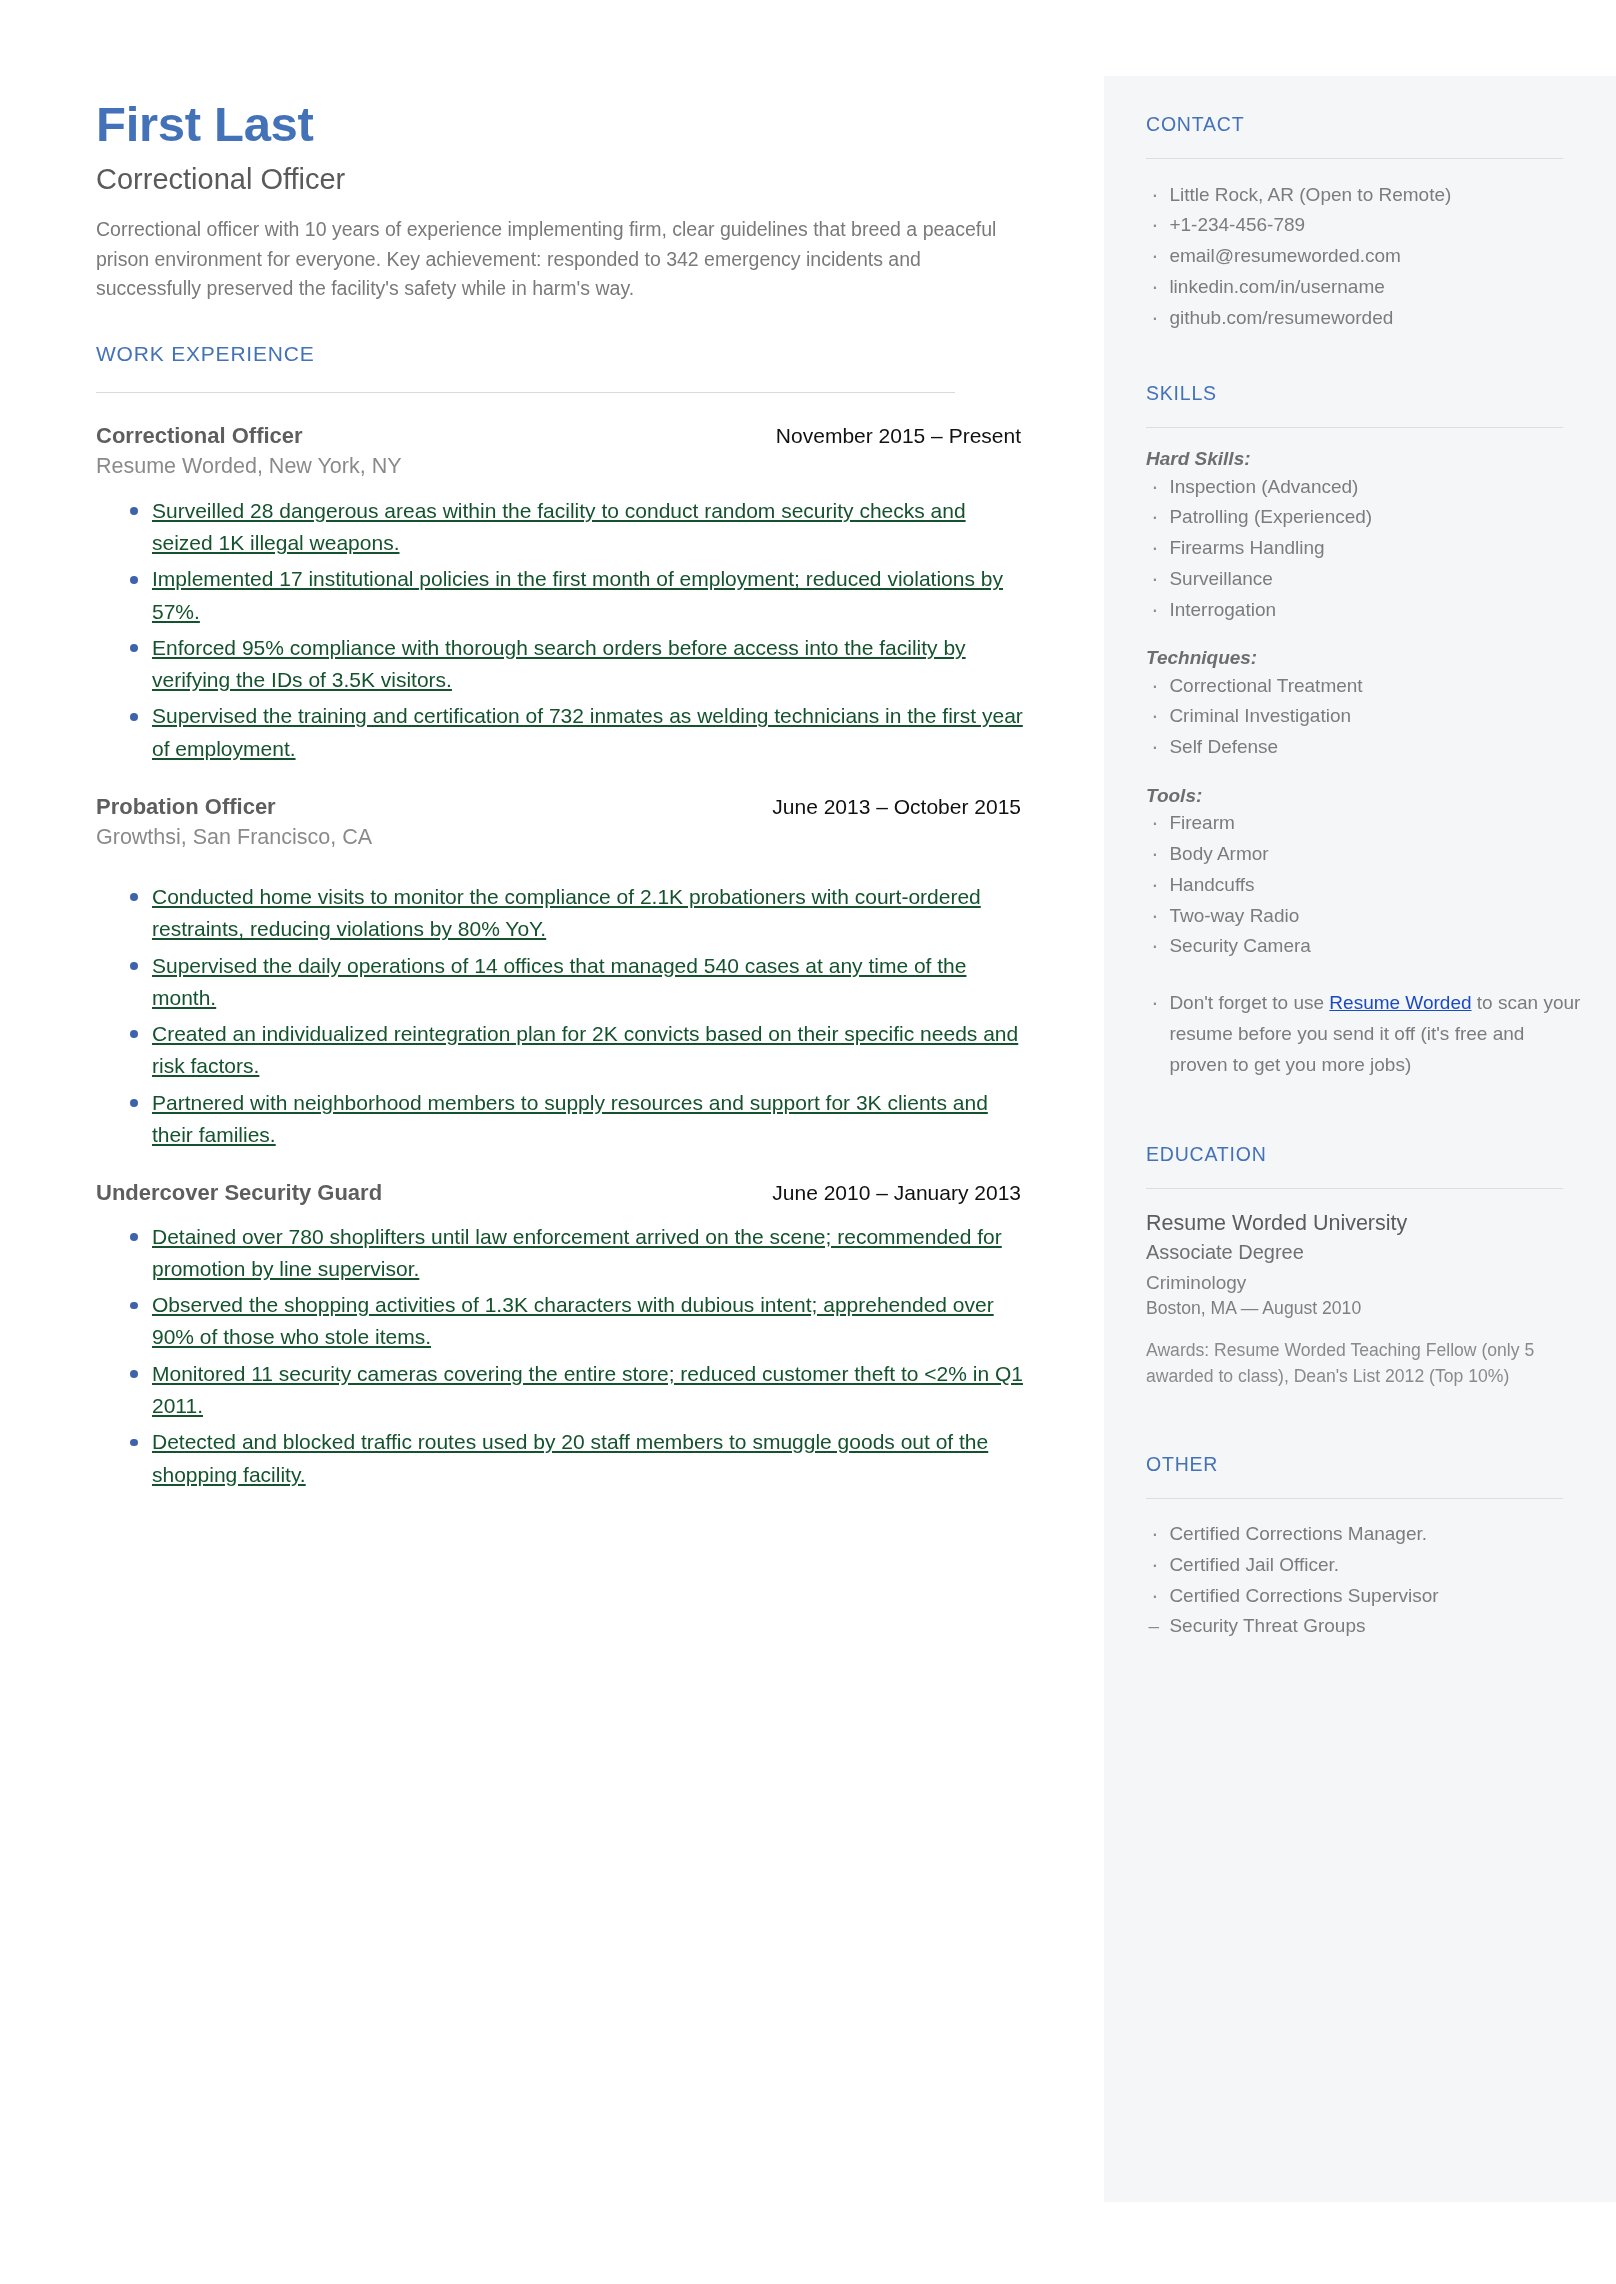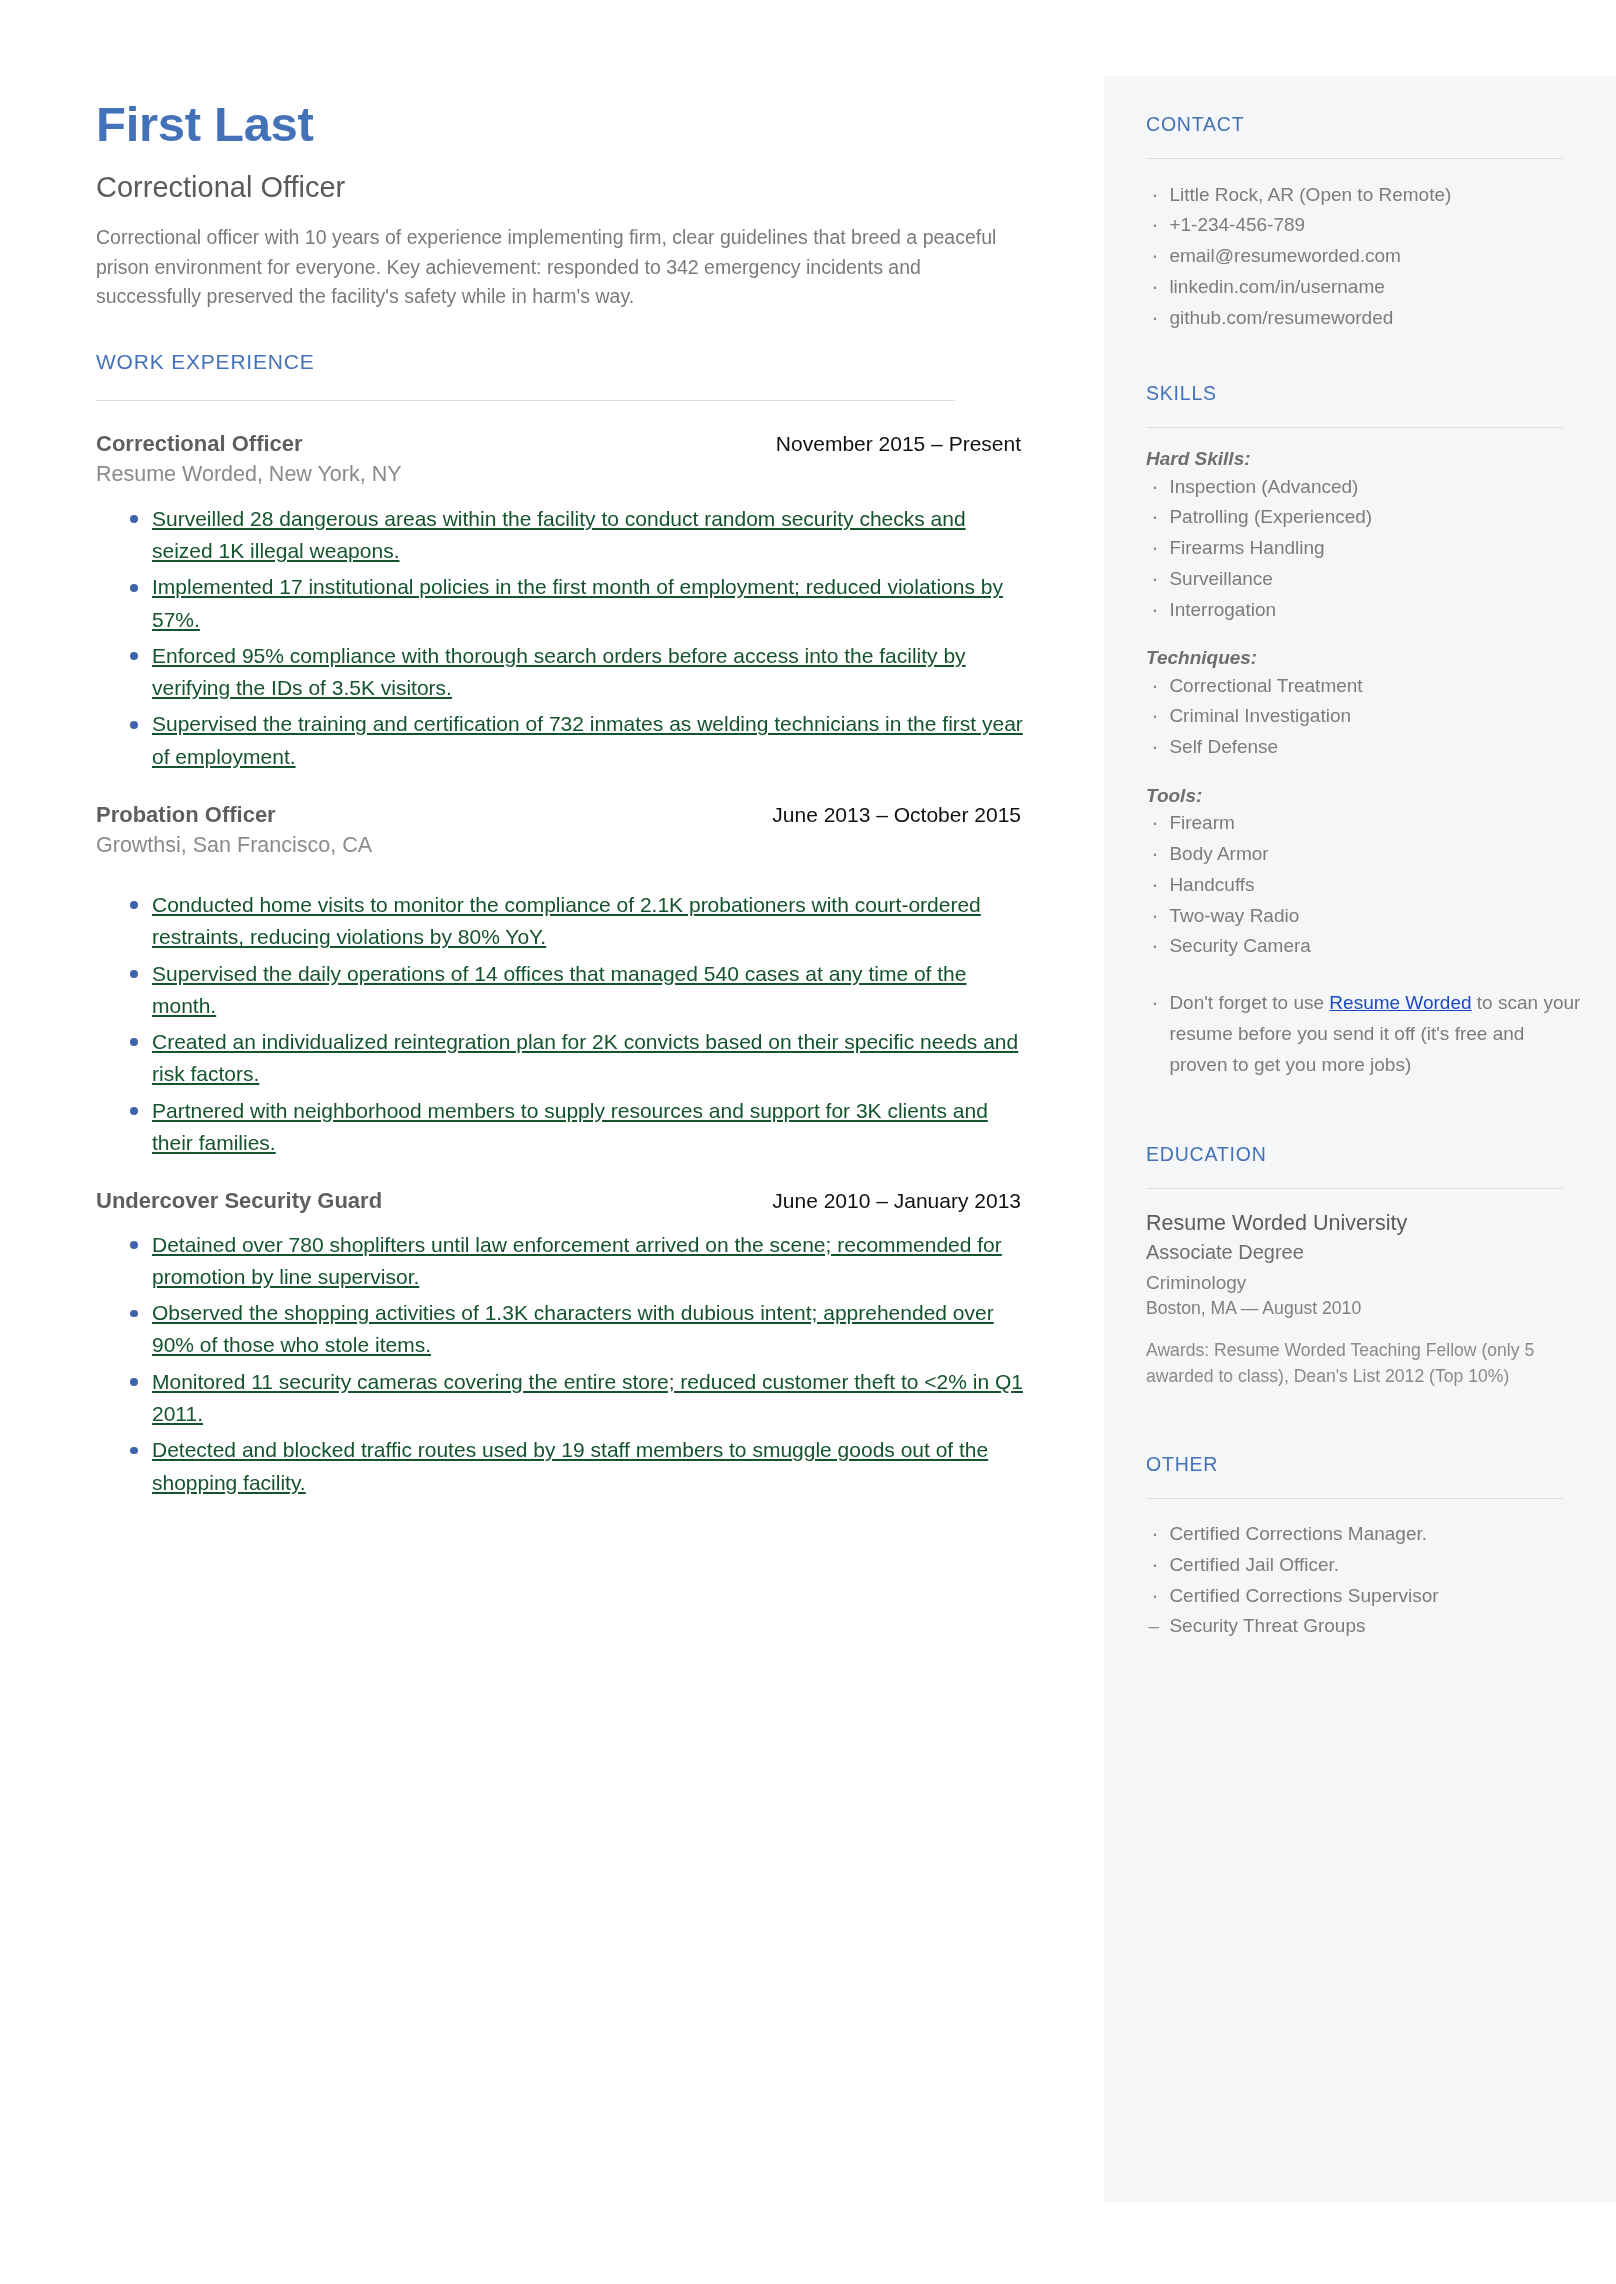--- a/index.html
+++ b/index.html
@@ -40,21 +40,21 @@
     top: 98px;
     width: 944px;
   }
 
   .name {
     font-size: 49px;
     font-weight: bold;
     color: #4472b8;
     letter-spacing: -0.3px;
     line-height: 1.08;
-    margin: 0 0 18px 0;
+    margin: 0 0 10px 0;
   }
   .headline {
     font-size: 29px;
     font-weight: 400;
     color: #5a5a5a;
     line-height: 1.25;
     margin: 0 0 18px 0;
   }
   .summary {
     font-size: 19.5px;
@@ -296,21 +296,21 @@
 
     <div class="job">
       <div class="job-row">
         <div class="job-title">Undercover Security Guard</div>
         <div class="job-dates">June 2010 – January 2013</div>
       </div>
       <ul class="bullets">
         <li>Detained over 780 shoplifters until law enforcement arrived on the scene; recommended for promotion by line supervisor.</li>
         <li>Observed the shopping activities of 1.3K characters with dubious intent; apprehended over 90% of those who stole items.</li>
         <li>Monitored 11 security cameras covering the entire store; reduced customer theft to &lt;2% in Q1 2011.</li>
-        <li>Detected and blocked traffic routes used by 19 staff members to smuggle goods out of the shopping facility.</li>
+        <li>Detected and blocked traffic routes used by 20 staff members to smuggle goods out of the shopping facility.</li>
       </ul>
     </div>
 
   </div>
 
   <div class="side-inner">
 
     <div class="side-section">
       <div class="side-heading">CONTACT</div>
       <div class="side-divider"></div>

